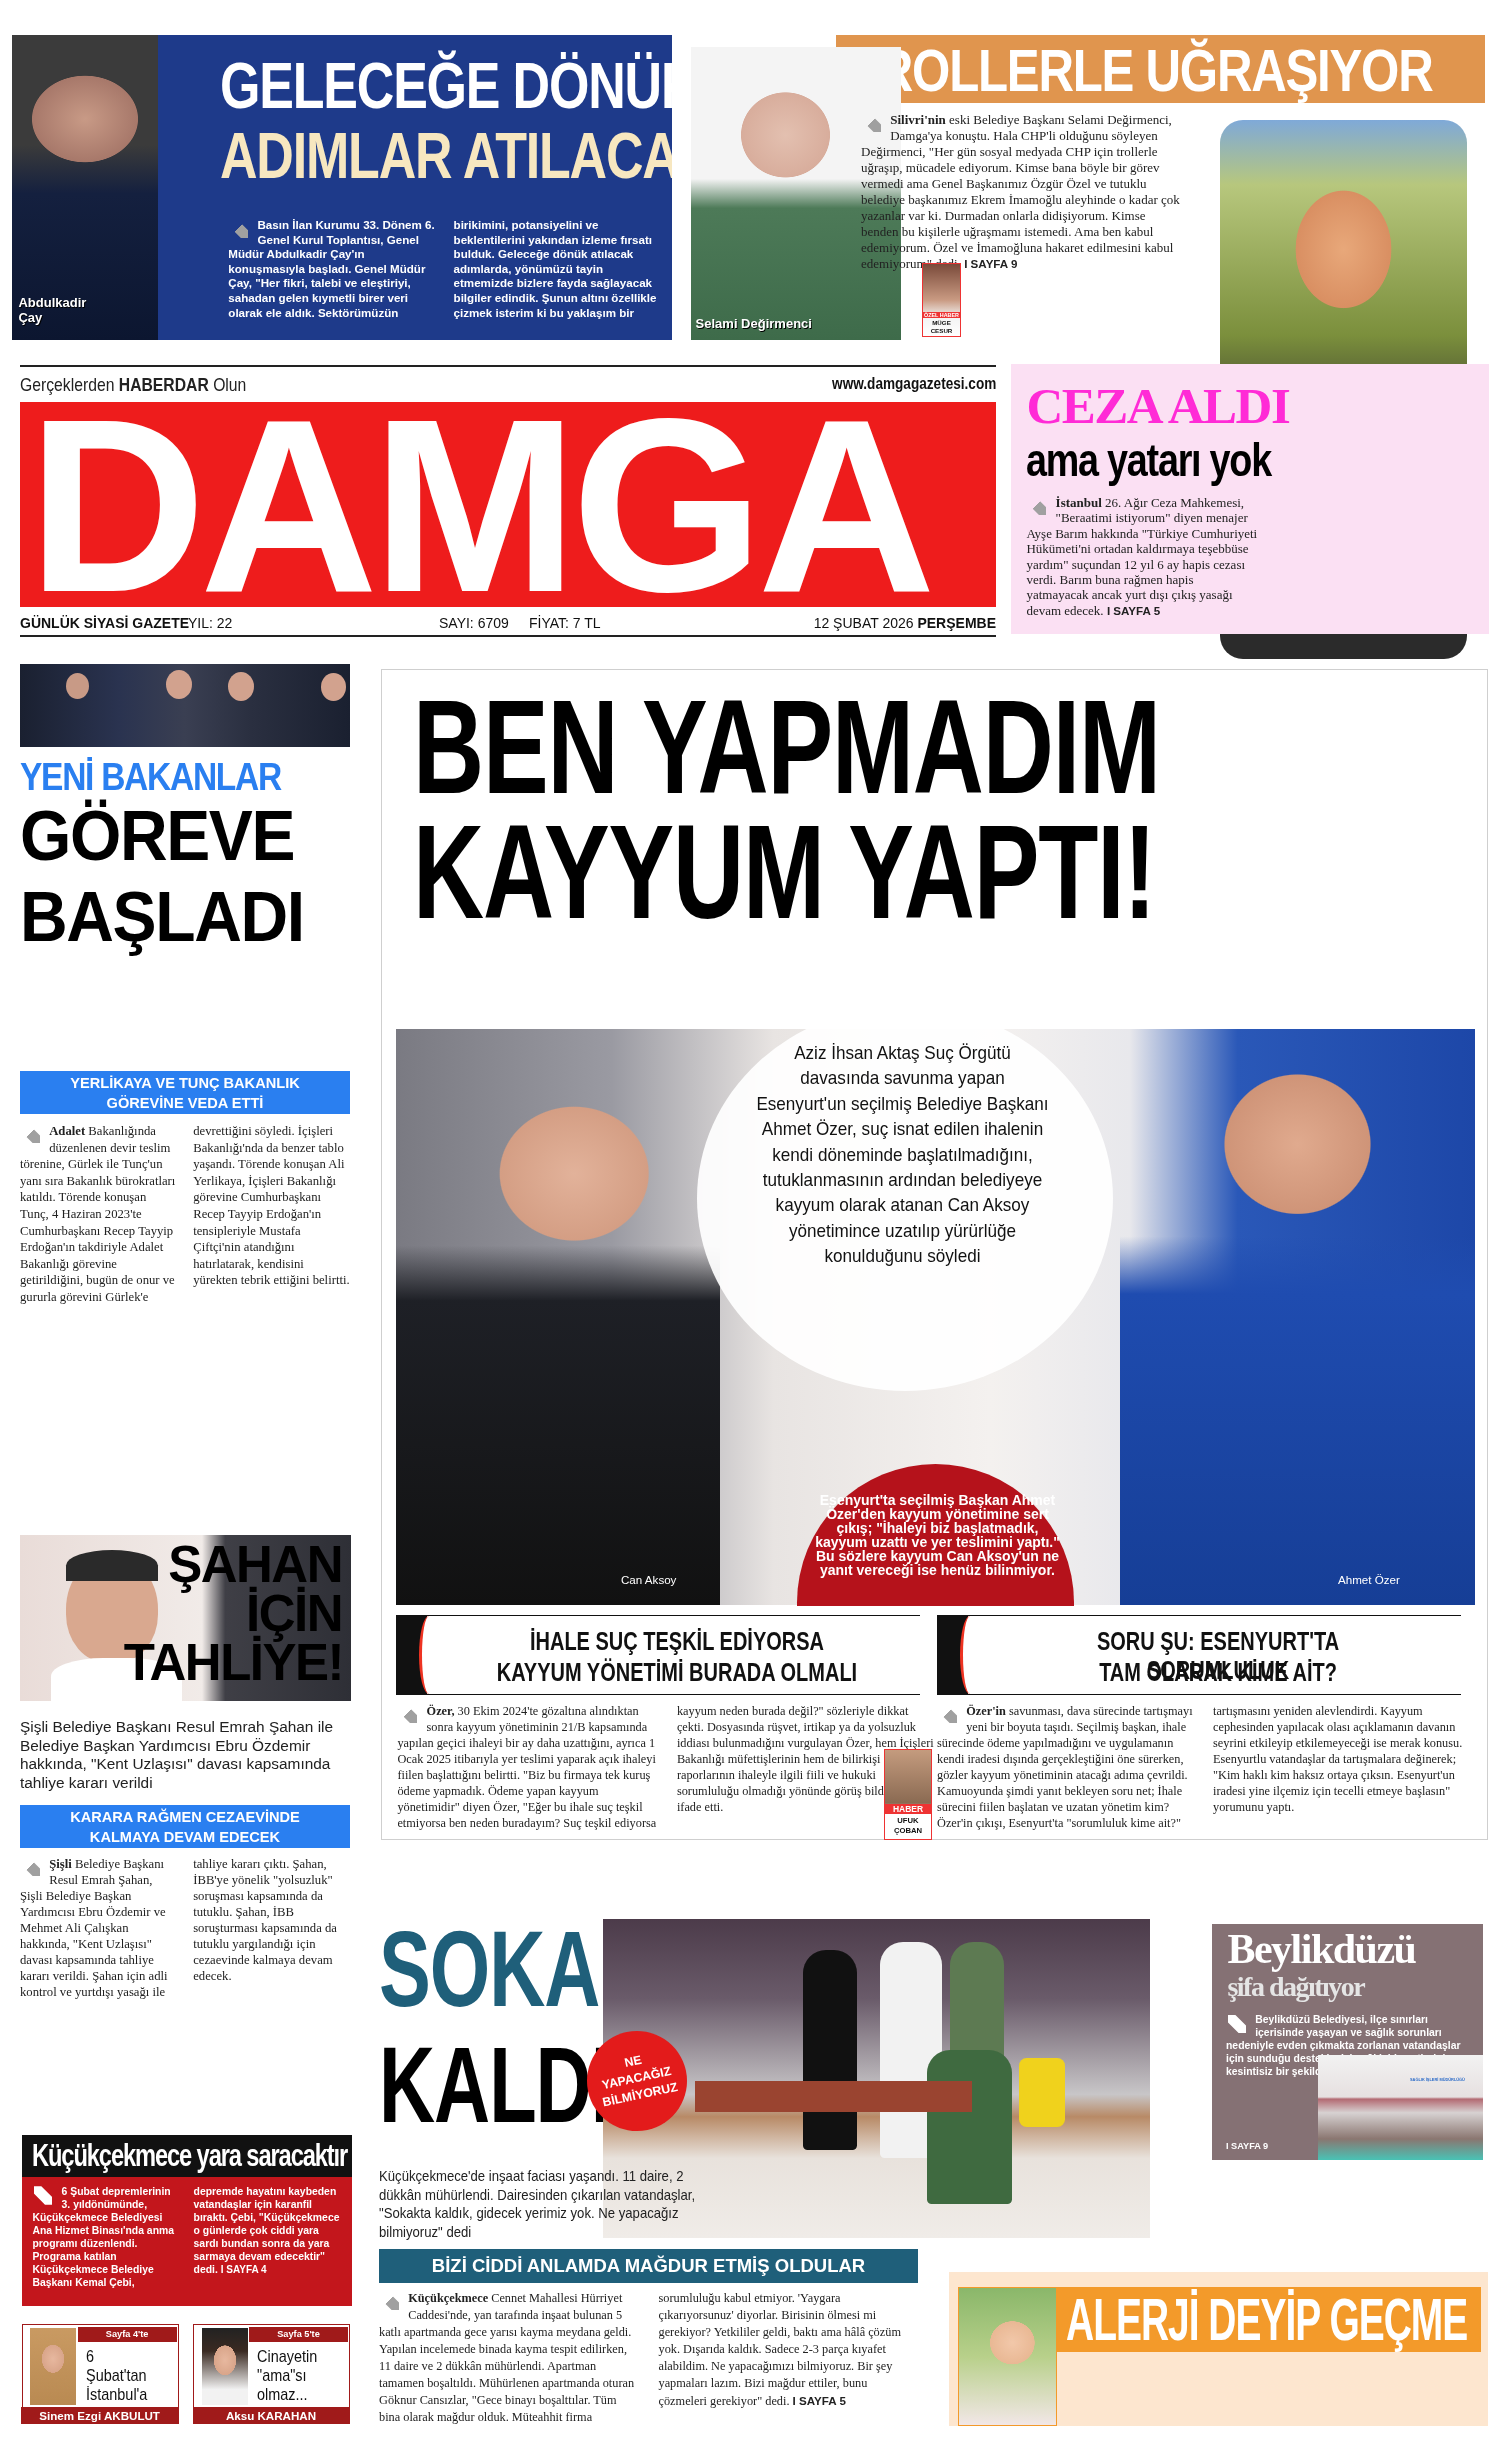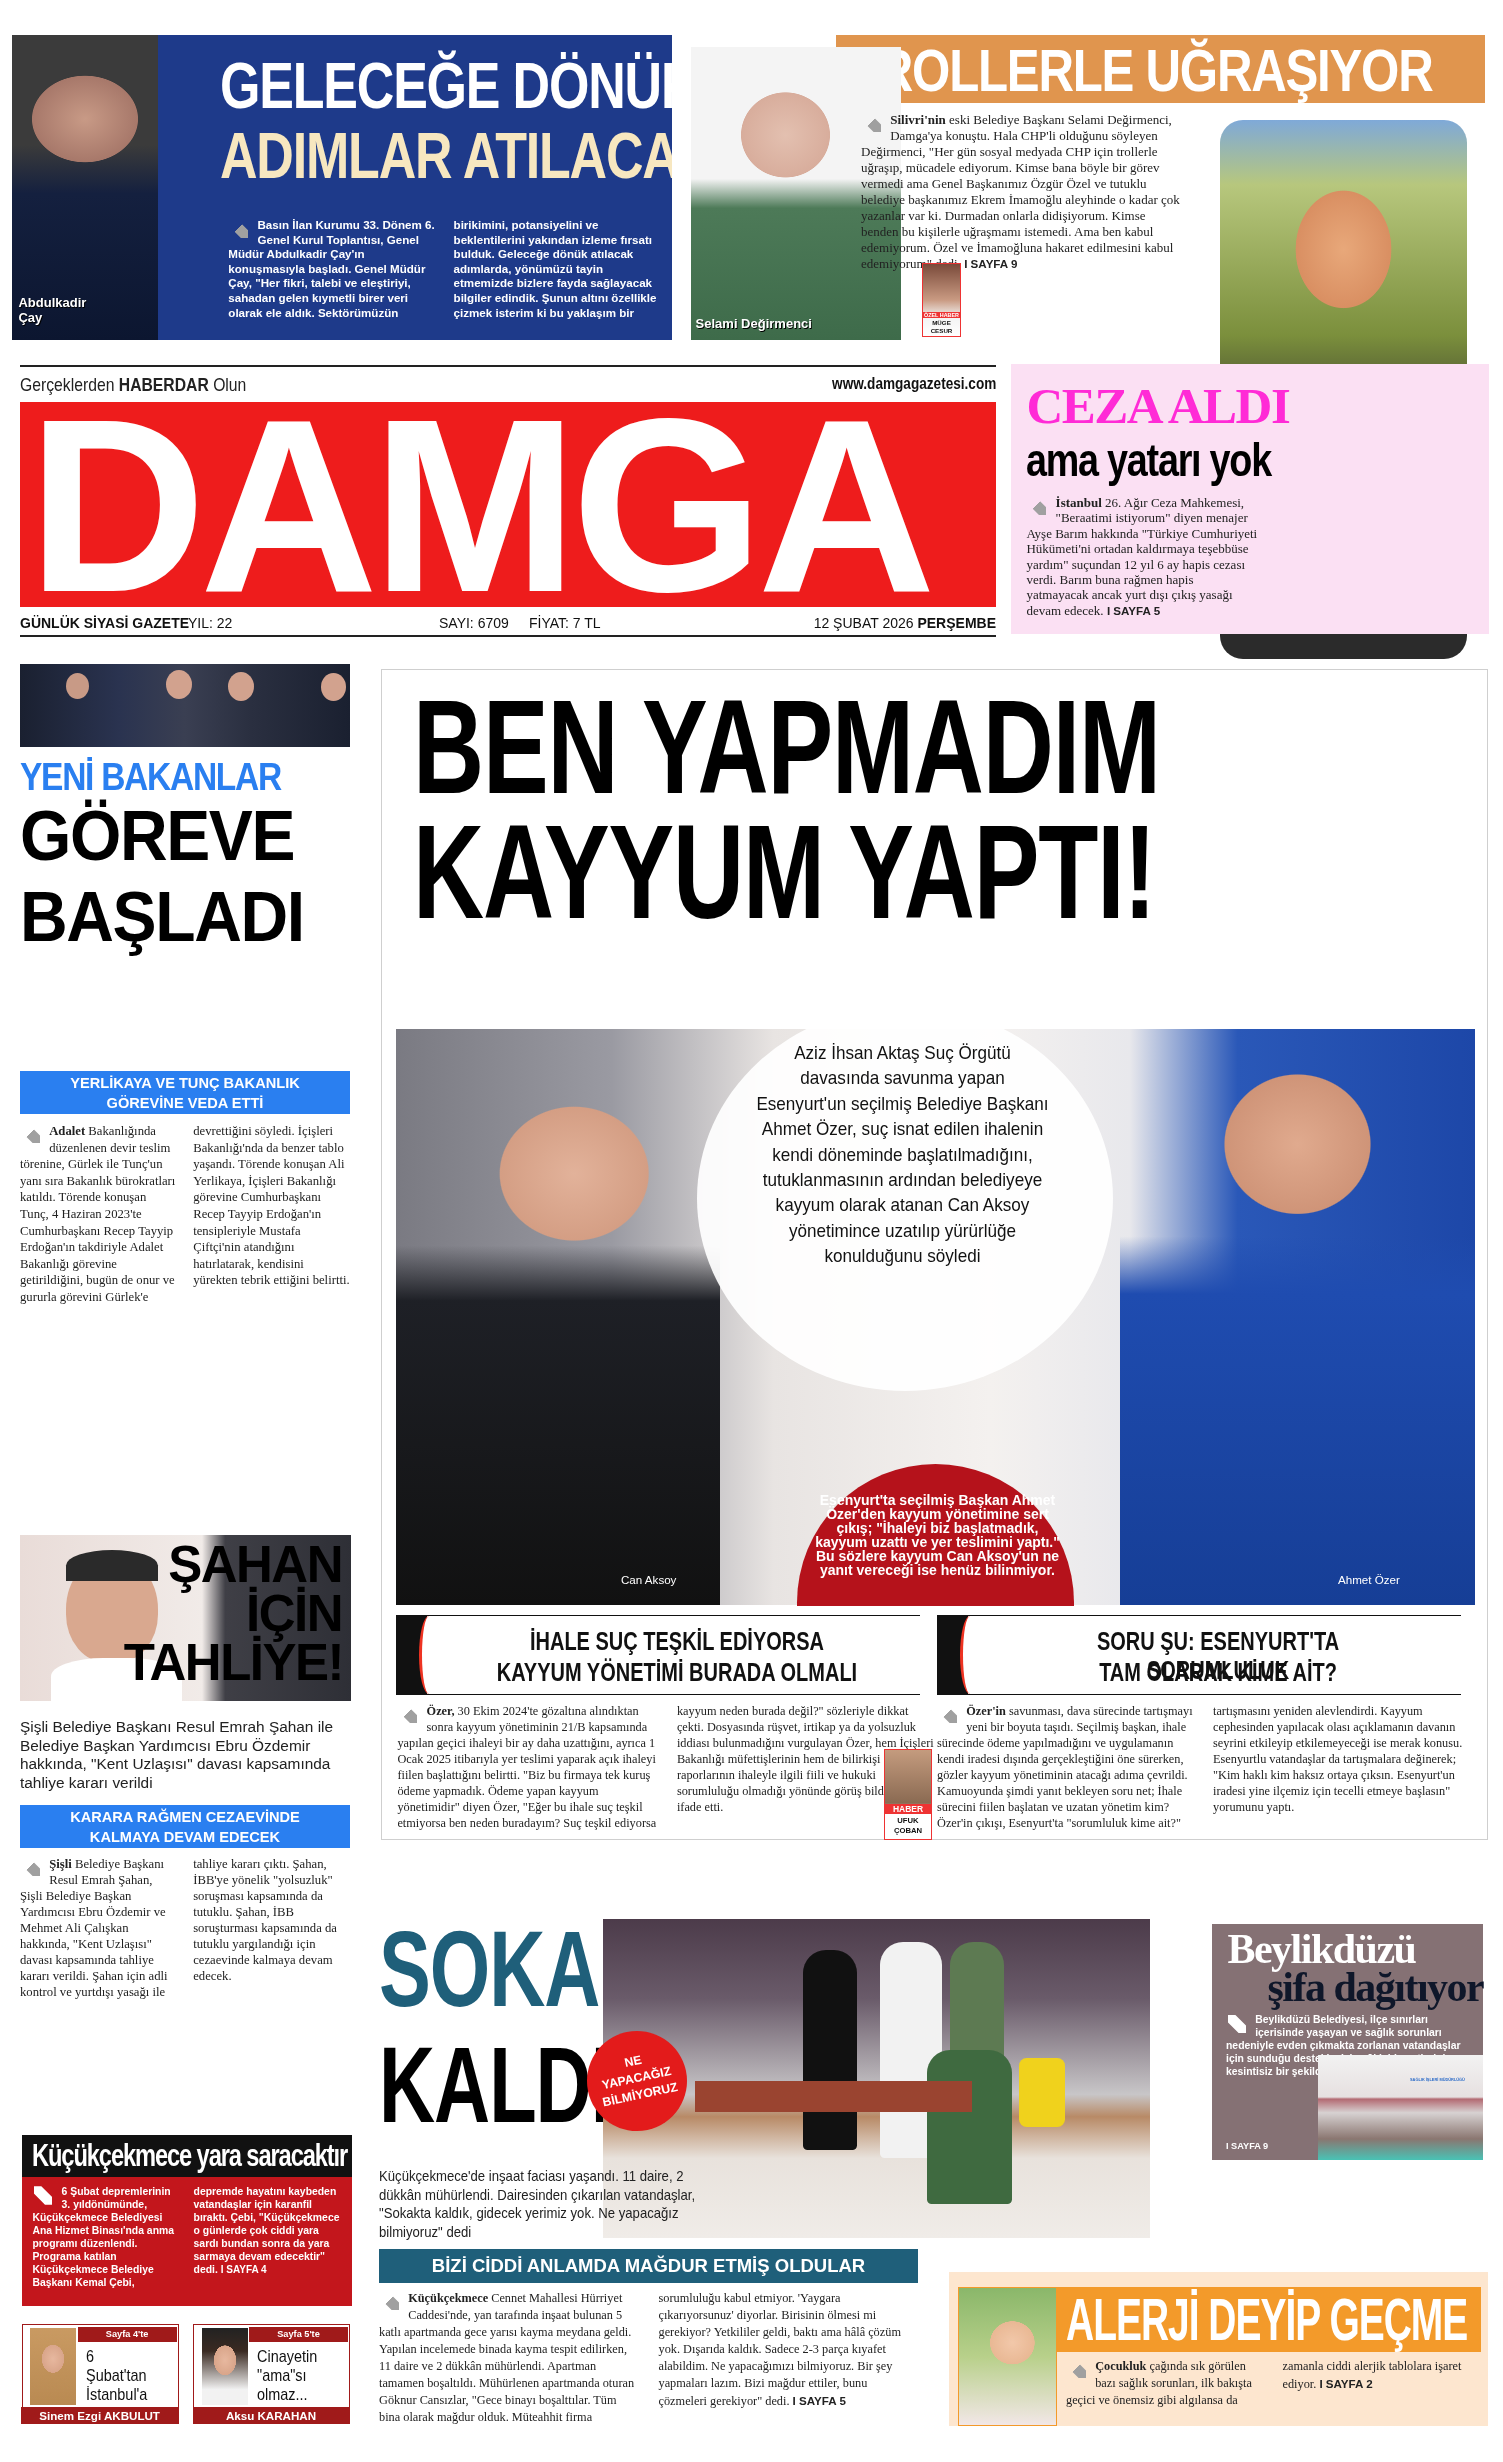--- a/index.html
+++ b/index.html
@@ -183,32 +183,29 @@
   </div>
   <div class="abs" style="left:0;top:248px;width:378px;font-size:14.6px;line-height:18.5px;color:#222;transform:scaleX(0.9);transform-origin:left;">Küçükçekmece'de inşaat faciası yaşandı. 11 daire, 2 dükkân mühürlendi. Dairesinden çıkarılan vatandaşlar, "Sokakta kaldık, gidecek yerimiz yok. Ne yapacağız bilmiyoruz" dedi</div>
   <div class="abs" style="left:0;top:330px;width:539px;height:34px;background:#1f5f7a;color:#fff;font-size:18.5px;line-height:34px;text-align:center;font-weight:700;">BİZİ CİDDİ ANLAMDA MAĞDUR ETMİŞ OLDULAR</div>
   <div class="abs body-text cols2" style="left:0;top:371px;width:539px;height:139px;font-size:12.3px;line-height:17px;column-gap:20px;">
     <span class="arrow"></span><span class="bold">Küçükçekmece</span><span> Cennet Mahallesi Hürriyet Caddesi'nde, yan tarafında inşaat bulunan 5 katlı apartmanda gece yarısı kayma meydana geldi. Yapılan incelemede binada kayma tespit edilirken, 11 daire ve 2 dükkân mühürlendi. Apartman tamamen boşaltıldı. Mühürlenen apartmanda oturan Göknur Cansızlar, "Gece binayı boşalttılar. Tüm bina olarak mağdur olduk. Müteahhit firma sorumluluğu kabul etmiyor. 'Yaygara çıkarıyorsunuz' diyorlar. Birisinin ölmesi mi gerekiyor? Yetkililer geldi, baktı ama hâlâ çözüm yok. Dışarıda kaldık. Sadece 2-3 parça kıyafet alabildim. Ne yapacağımızı bilmiyoruz. Bir şey yapmaları lazım. Bizi mağdur ettiler, bunu çözmeleri gerekiyor" dedi.</span> <span class="sayfa">I SAYFA 5</span>
   </div>
 </div>
 
 <div class="abs" style="left:1212px;top:1924px;width:271px;height:236px;background:#857174;">
   <div class="abs heavy serif" style="left:15.4px;top:4.6px;color:#fff;font-size:42px;line-height:40px;white-space:nowrap;">Beylikdüzü</div>
-  <div class="abs heavy serif" style="left:15.4px;top:43px;color:#0f172a;font-size:42px;line-height:40px;white-space:nowrap;margin-left:40px;">şifa dağıtıyor</div>
+  <div class="abs heavy serif" style="left:15.4px;top:43px;color:#e5e5e5;font-size:28px;line-height:40px;white-space:nowrap;">şifa dağıtıyor</div>
   <div class="abs" style="left:14px;top:89px;width:247px;color:#fff;font-weight:700;font-size:10.4px;line-height:13px;">
     <span class="arrow light"></span><span>Beylikdüzü Belediyesi, ilçe sınırları içerisinde yaşayan ve sağlık sorunları nedeniyle evden çıkmakta zorlanan vatandaşlar için sunduğu destekleyici sağlık hizmetlerini kesintisiz bir şekilde sürdürüyor.</span>
   </div>
   <div class="photo" style="left:106px;top:131px;width:165px;height:105px;background:linear-gradient(180deg,#f2f2f2 0%,#e6e0e0 40%,#b36a72 42%,#d7d2d2 55%,#8a7670 80%,#49c3b6 100%);">
     <div style="position:absolute;left:92px;top:21.6px;font-size:3.9px;color:#2a6ac8;font-weight:700;">SAĞLIK İŞLERİ MÜDÜRLÜĞÜ</div>
   </div>
   <div class="abs sayfa" style="left:14px;top:217px;color:#fff;font-size:9.2px;">I SAYFA 9</div>
   <div class="abs" style="left:14px;top:131px;width:91px;height:0;"></div>
 </div>
 
 <div class="abs" style="left:949px;top:2272px;width:539px;height:154px;background:#fde6cf;">
   <div class="photo" style="left:9.2px;top:15.4px;width:99px;height:139px;border:0.8px solid #f39a2a;background:radial-gradient(ellipse 38% 26% at 55% 40%, #f2c8aa 0%, #e9b894 60%, transparent 61%), linear-gradient(180deg,#8ab76a 0%,#b8d08a 50%,#f2e7e7 100%);"></div>
   <div class="abs" style="left:108px;top:15.4px;width:424px;height:65px;background:#f39a2a;"></div>
   <div class="abs heavy" style="left:117px;top:17px;color:#fff;font-size:59px;line-height:62px;white-space:nowrap;transform:scaleX(0.66);transform-origin:left;">ALERJİ DEYİP GEÇME</div>
-  <div class="abs body-text cols2" style="left:117px;top:86px;width:413px;height:62px;font-size:12.3px;line-height:17px;column-gap:20px;">
-    <span class="arrow"></span><span class="bold">Çocukluk</span><span> çağında sık görülen bazı sağlık sorunları, ilk bakışta geçici ve önemsiz gibi algılansa da zamanla ciddi alerjik tablolara işaret ediyor.</span> <span class="sayfa">I SAYFA 2</span>
-  </div>
 </div>
 
 
 </body></html>

